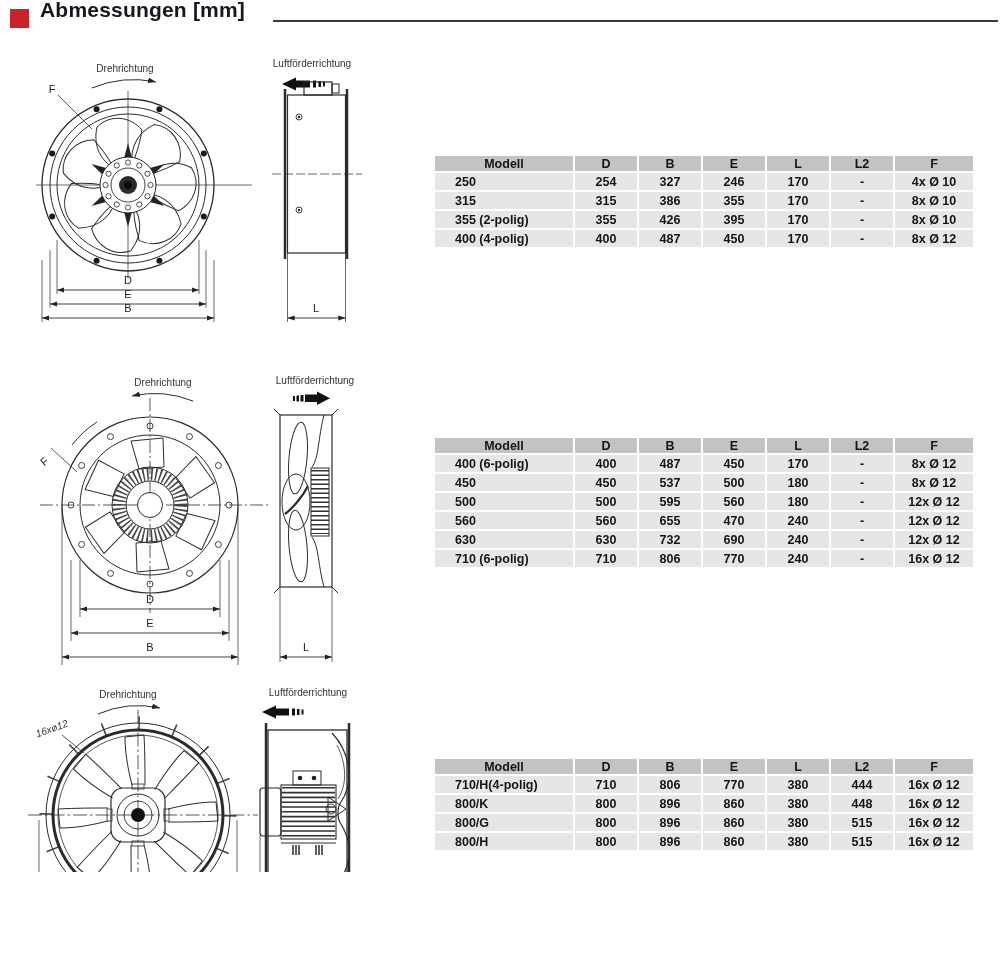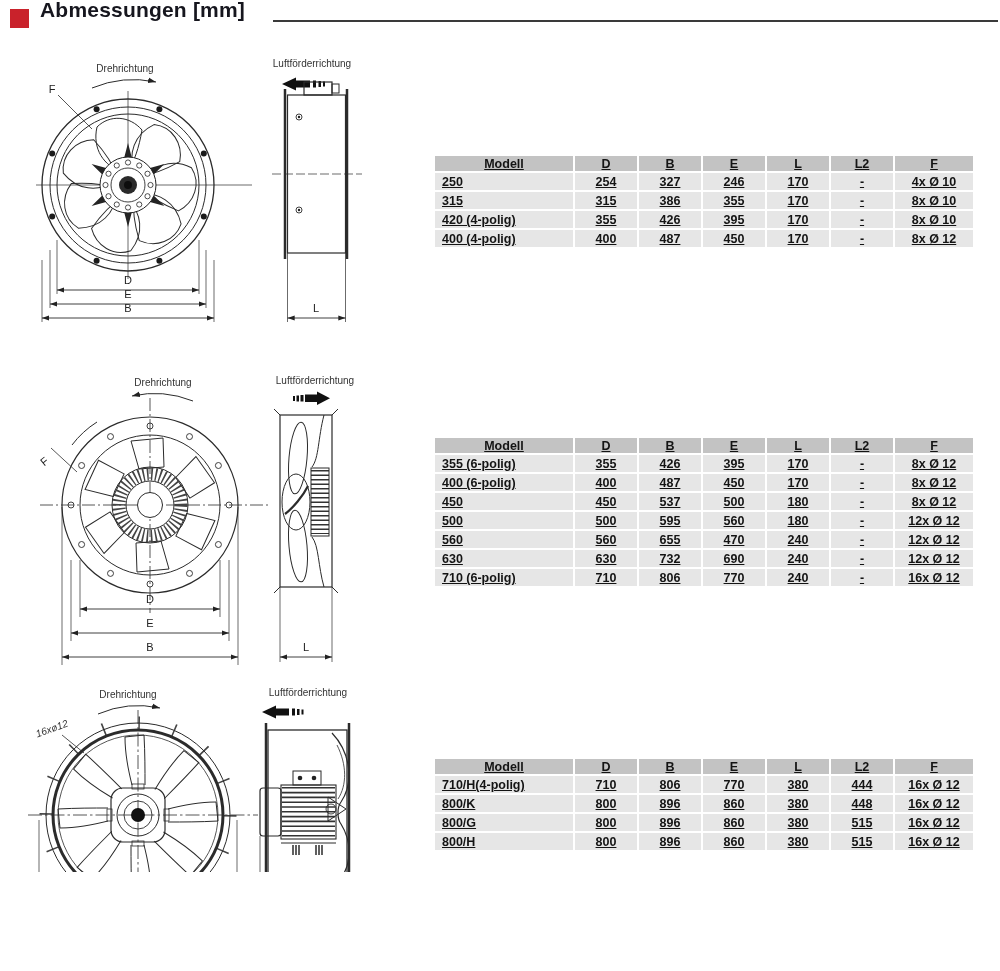--- a/index.html
+++ b/index.html
@@ -4,24 +4,24 @@
 <style>
   html,body{margin:0;padding:0;background:#fff;}
   .page{position:relative;width:1000px;height:872px;background:#fff;overflow:hidden;
         font-family:"Liberation Sans",sans-serif;color:#1a1a1a;}
   
   .hdr-bullet{position:absolute;left:10px;top:9px;width:19px;height:19px;background:#c9222b;}
   .hdr-title{position:absolute;left:40px;top:-2px;margin:0;font-size:21px;font-weight:bold;color:#16161e;letter-spacing:.2px;}
   .hdr-rule{position:absolute;left:273px;right:2px;top:20px;height:2px;background:#3a3a3a;}
   
   table.dim-table{position:absolute;left:433px;border-collapse:separate;border-spacing:2px;
-        table-layout:fixed;width:542px;font-size:12.5px;font-weight:bold;color:#141414;text-decoration:underline;}
+        table-layout:fixed;width:542px;font-size:12.5px;font-weight:bold;color:#141414;}
   table.dim-table th{background:#c3c3c3;height:15px;padding:0;text-align:center;font-weight:bold;}
   table.dim-table td{background:#e6e6e6;height:17px;padding:0;text-align:center;font-weight:bold;}
-  table.dim-table td:first-child{text-align:left;padding-left:7px;}
+  table.dim-table td:first-child{text-align:left;padding-left:20px;}
   #table1{top:154px;} #table2{top:436px;} #table3{top:757px;}
   
   svg{position:absolute;}
   #drawA{left:20px;top:55px;} #drawB{left:15px;top:370px;} #drawC{left:10px;top:685px;}
   svg text{font-family:"Liberation Sans",sans-serif;fill:#333;}
   .lbl{font-size:10px;} .dim{font-size:11px;fill:#222;}
   .ln{stroke:#2b2b2b;fill:none;}
 </style>
 </head>
 <body>
@@ -177,21 +177,21 @@
         <tr>
           <td>315</td>
           <td>315</td>
           <td>386</td>
           <td>355</td>
           <td>170</td>
           <td>-</td>
           <td>8x Ø 10</td>
         </tr>
         <tr>
-          <td>420 (4-polig)</td>
+          <td>355 (2-polig)</td>
           <td>355</td>
           <td>426</td>
           <td>395</td>
           <td>170</td>
           <td>-</td>
           <td>8x Ø 10</td>
         </tr>
         <tr>
           <td>400 (4-polig)</td>
           <td>400</td>
@@ -317,29 +317,20 @@
           <th>Modell</th>
           <th>D</th>
           <th>B</th>
           <th>E</th>
           <th>L</th>
           <th>L2</th>
           <th>F</th>
         </tr>
       </thead>
       <tbody>
-        <tr>
-          <td>355 (6-polig)</td>
-          <td>355</td>
-          <td>426</td>
-          <td>395</td>
-          <td>170</td>
-          <td>-</td>
-          <td>8x Ø 12</td>
-        </tr>
         <tr>
           <td>400 (6-polig)</td>
           <td>400</td>
           <td>487</td>
           <td>450</td>
           <td>170</td>
           <td>-</td>
           <td>8x Ø 12</td>
         </tr>
         <tr>

